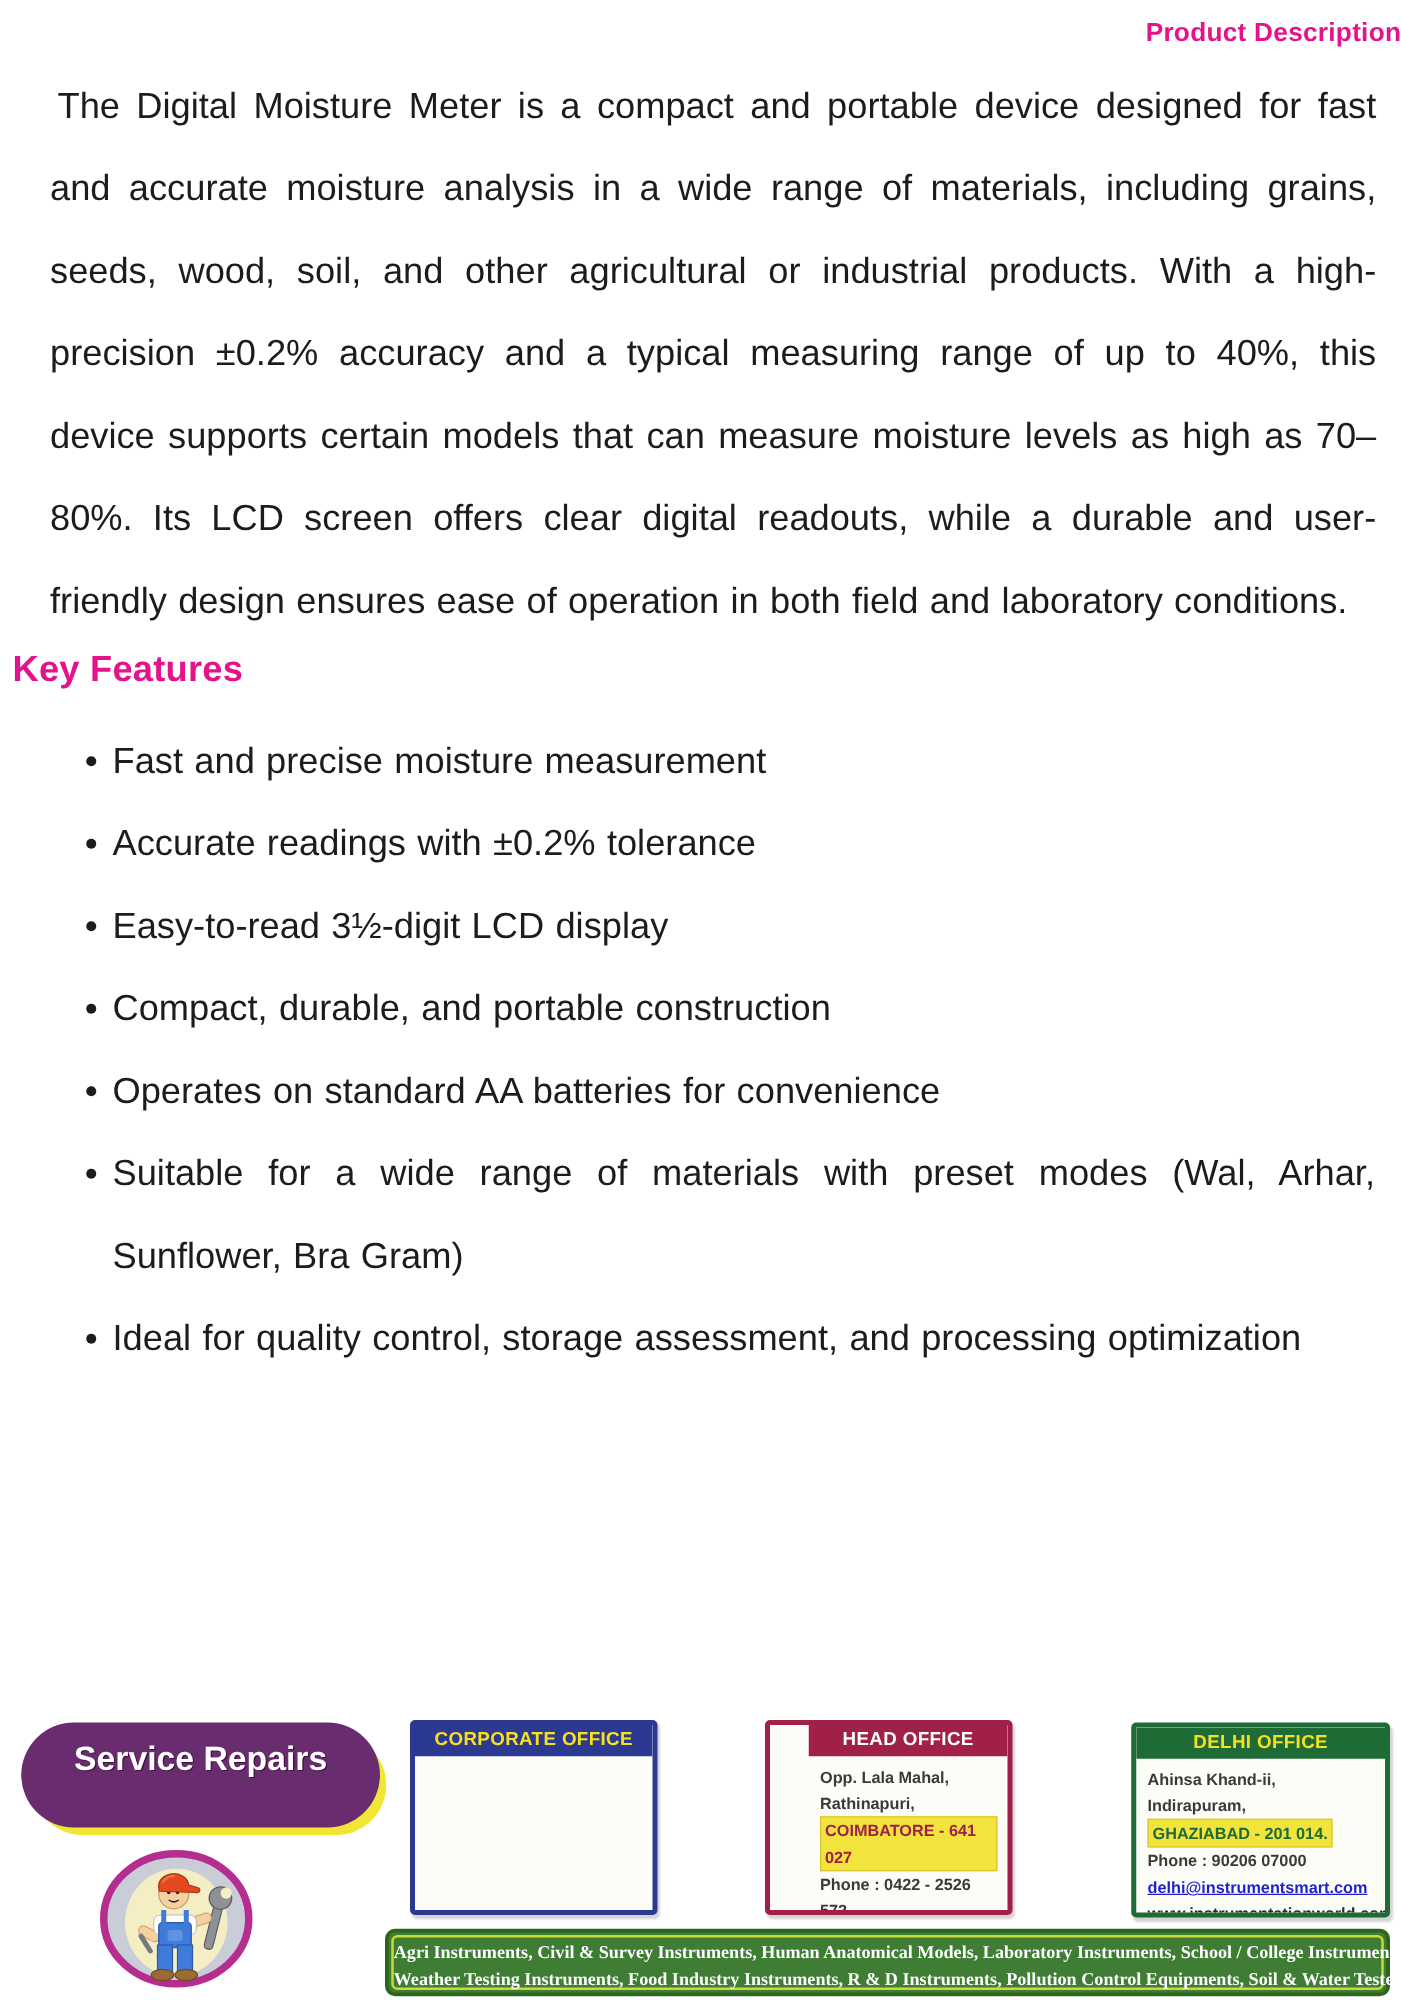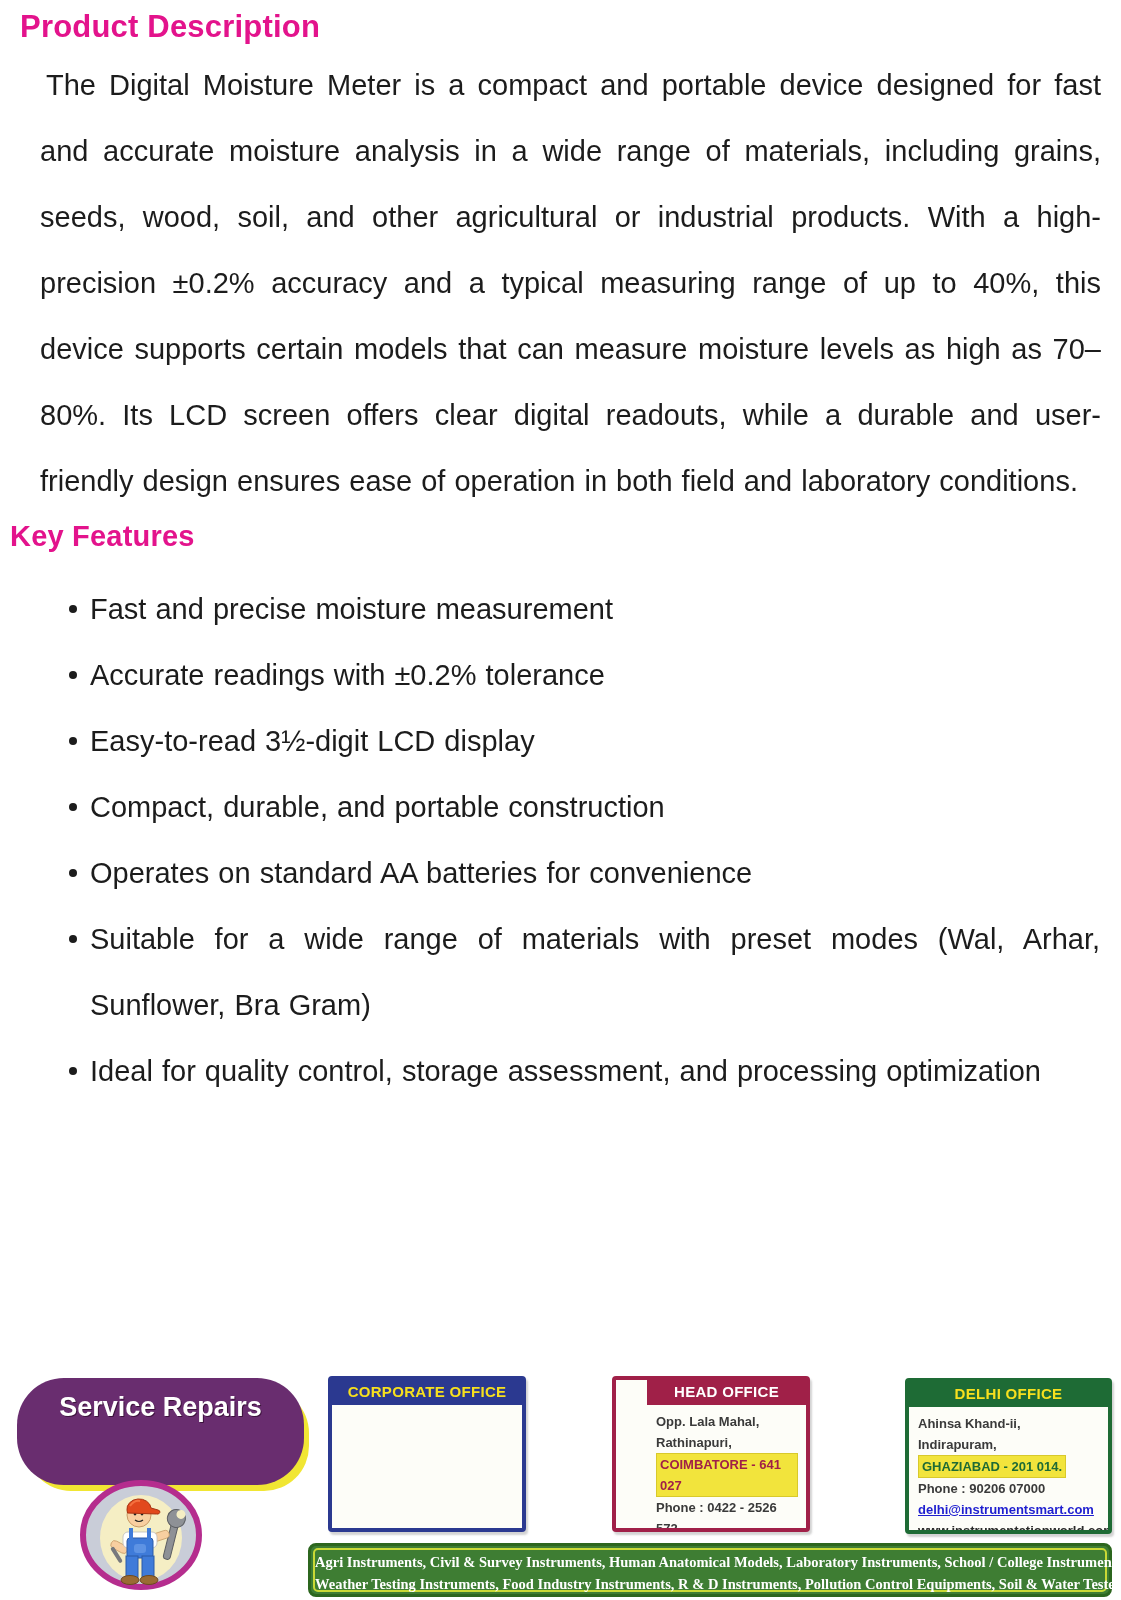--- a/index.html
+++ b/index.html
@@ -7,24 +7,25 @@
     width:1121px;height:1600px;
     background:#ffffff;
     font-family:"Liberation Sans", sans-serif;
     color:#1c1c1c;
     position:relative;
     overflow:hidden;
   }
   
   .doc{position:absolute;top:0;left:0;width:1121px;}
   h1.sec-title{
-    margin:8px 0 0 20px;
-    font-size:31px;line-height:38px;font-weight:bold;
+    margin:8px 0 0 9px;
+    font-size:21px;line-height:38px;font-weight:bold;
     color:var(--heading-pink,#e3138c);
     letter-spacing:.2px;
+    text-align:right;
   }
   h2.sec-title{
     margin:2px 0 0 10px;
     font-size:29px;line-height:40px;font-weight:bold;
     color:var(--heading-pink,#e3138c);
     letter-spacing:.2px;
   }
   p.body-par{
     margin:6px 20px 0 40px;
     font-size:29px;line-height:66px;
@@ -48,21 +49,21 @@
     content:"";
     position:absolute;
     left:-21px;top:29px;
     width:8px;height:8px;border-radius:50%;
     background:#1c1c1c;
   }
   
   .footer{position:absolute;left:0;top:1340px;width:1121px;height:260px;}
   .badge{
     position:absolute;left:17px;top:38px;
-    width:287px;height:107px;
+    width:287px;height:84px;
     background:var(--badge-purple,#692d6f);
     border-radius:47px;
     box-shadow:7px 8px 0 -2px var(--badge-yellow,#f1e633);
     color:#ffffff;font-weight:bold;
     text-align:center;
     font-size:27px;line-height:38px;
     padding-top:10px;box-sizing:border-box;
     text-shadow:1px 1px 0 #3c123c;
   }
   .mascot{

